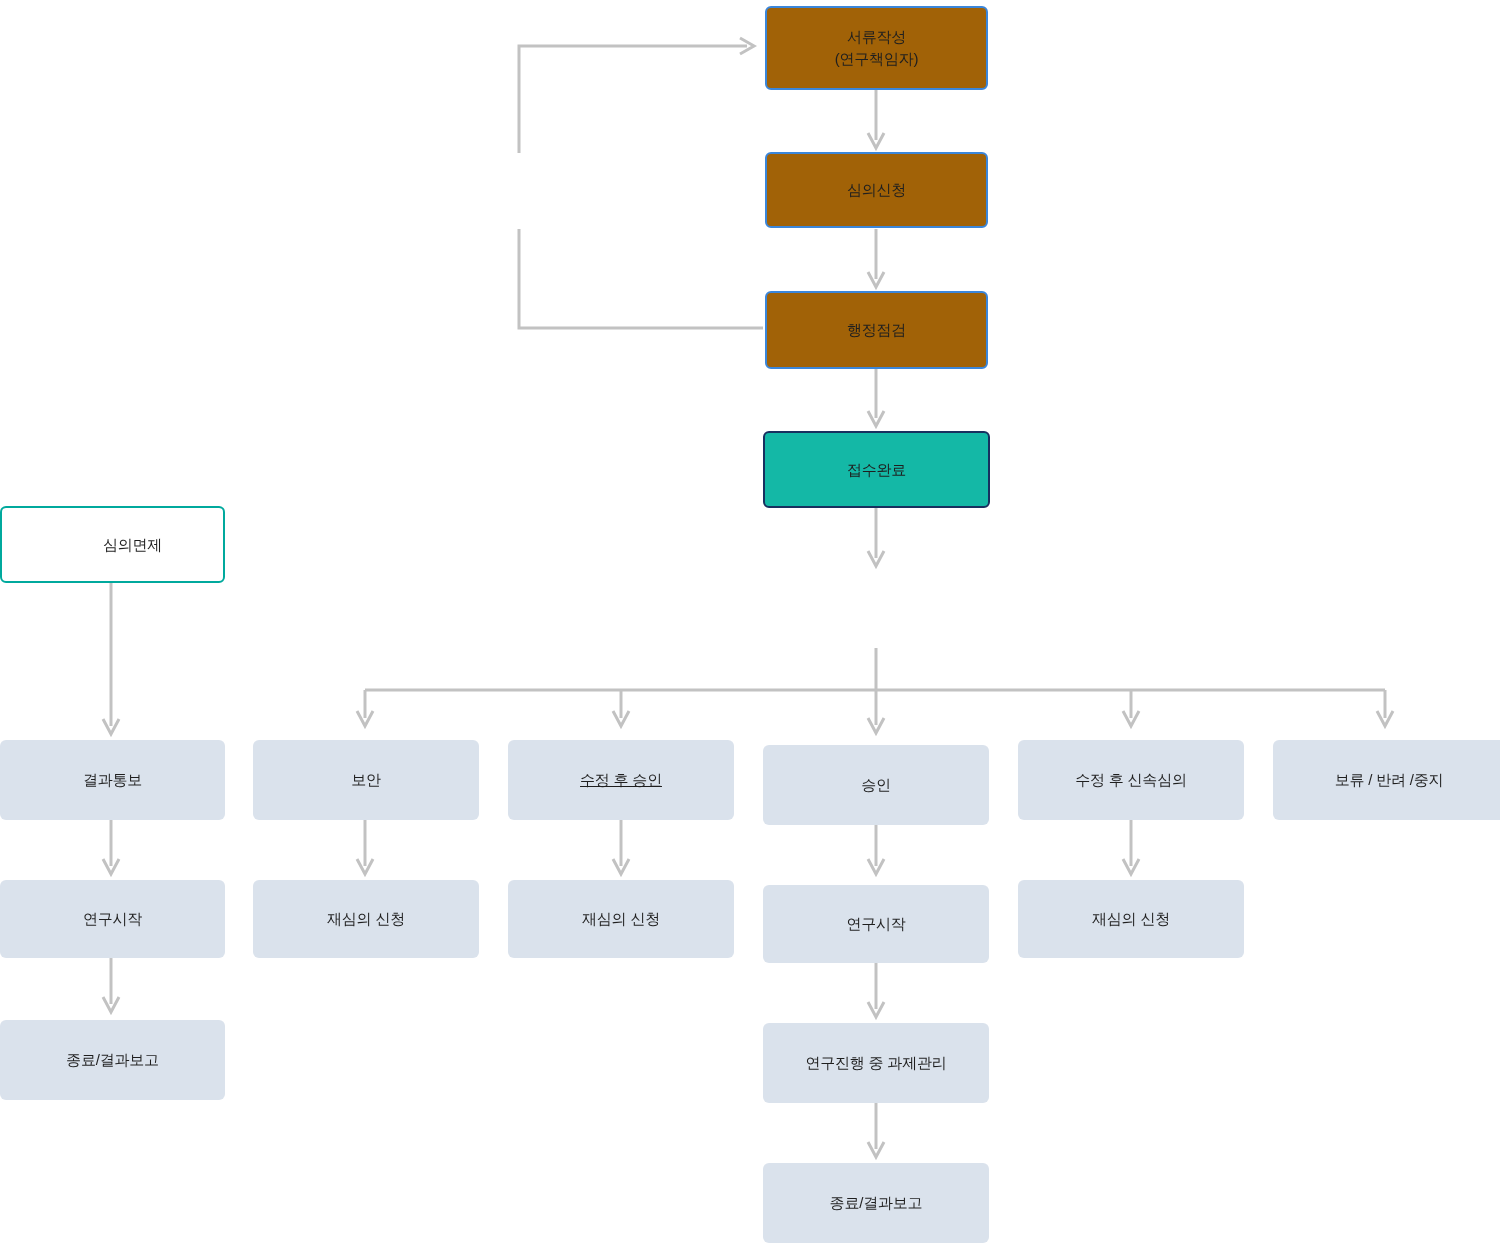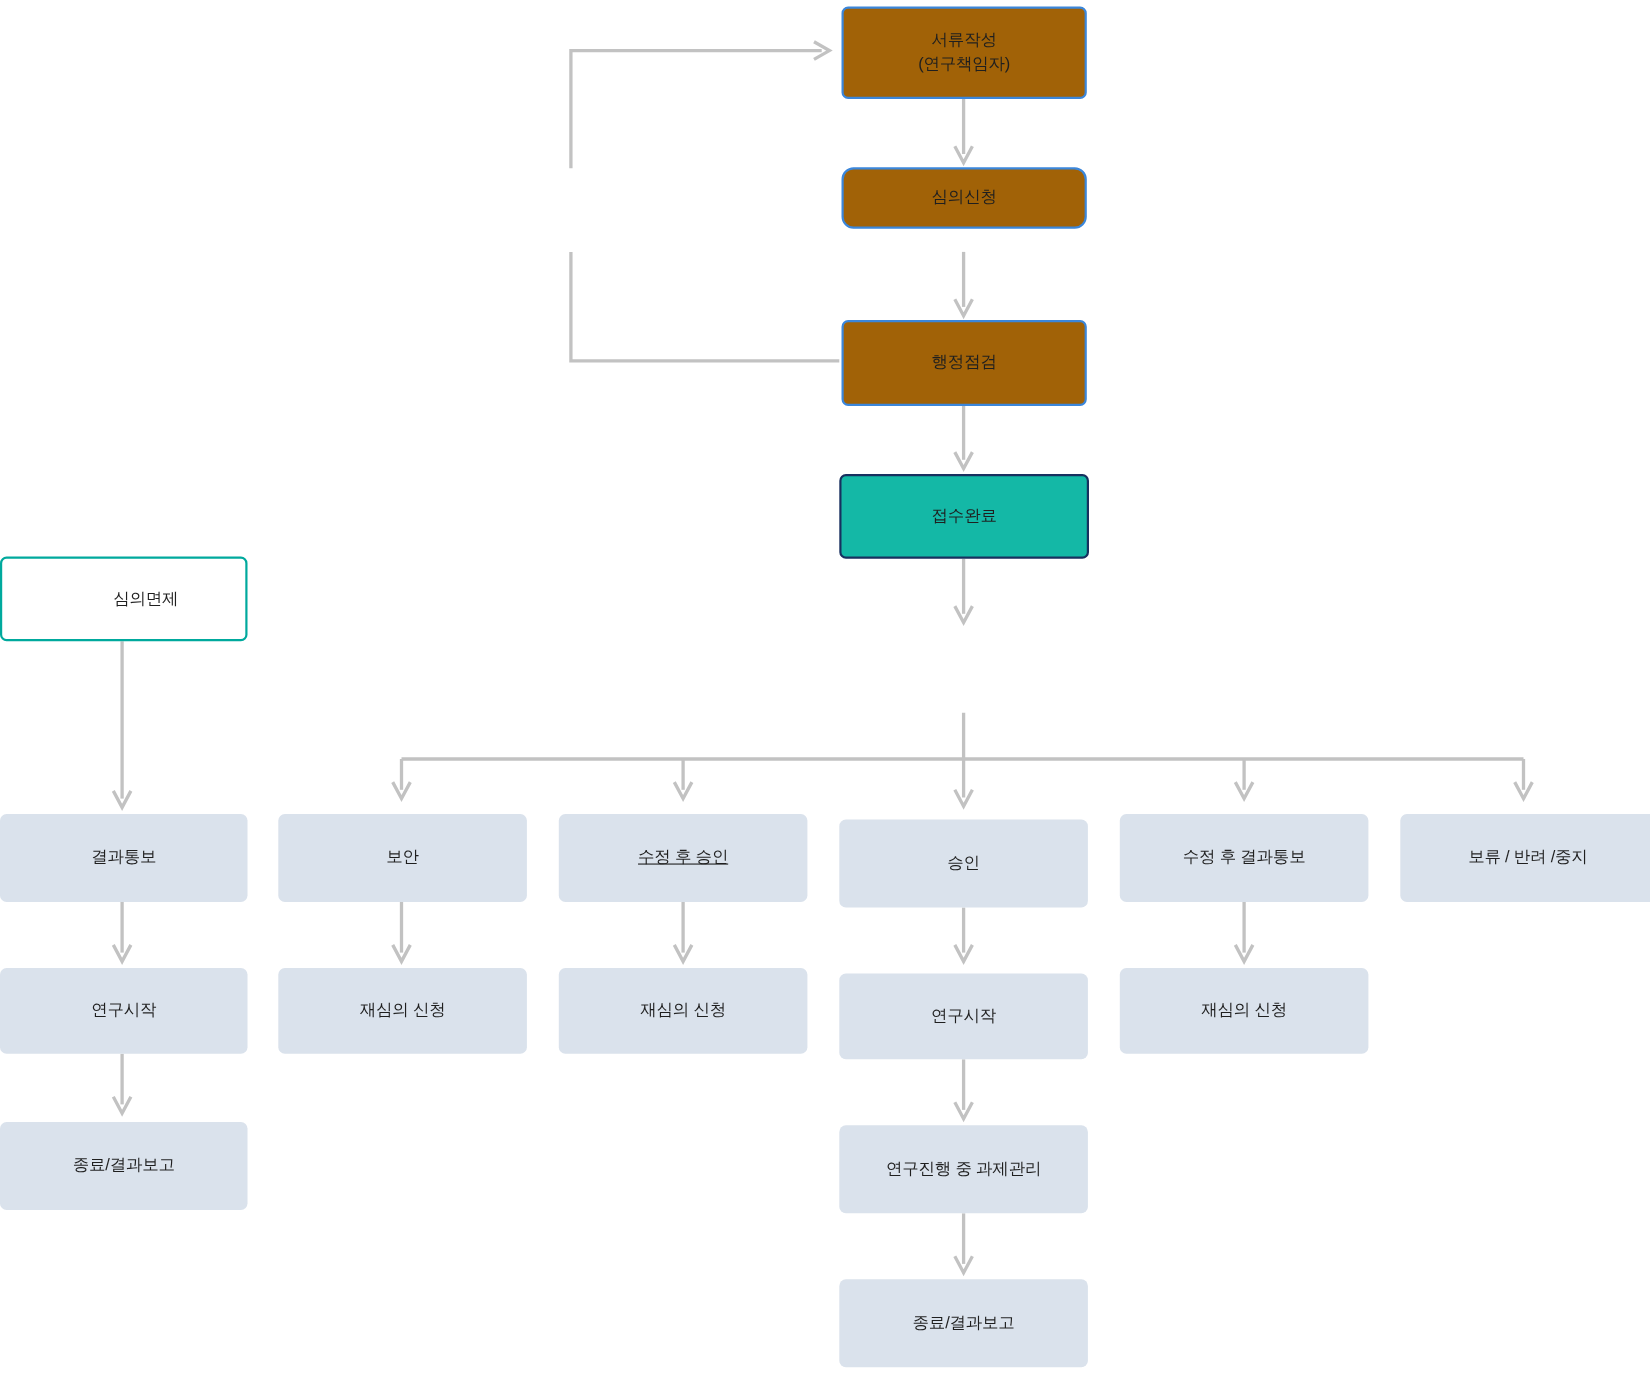--- a/index.html
+++ b/index.html
@@ -127,38 +127,38 @@
     <path class="lnk-head" d="M868,1142 L876,1157 L884,1142"></path>
 
     <path class="lnk" d="M1131,820 L1131,866"></path>
     <path class="lnk-head" d="M1123,859 L1131,874 L1139,859"></path>
   </svg>
 
   <div class="node outline" style="left:765px; top:6px; width:223px; height:84px;">서류작성
 (연구책임자)</div>
 
 
-  <div class="node outline" style="left:765px; top:152px; width:223px; height:56px;border-radius:11px;">심의신청</div>
+  <div class="node outline" style="left:765px; top:152px; width:223px; height:76px;">심의신청</div>
 
   <div class="node outline" style="left:765px; top:291px; width:223px; height:78px;">행정점검</div>
 
   <div class="node outline-dark" style="left:763px; top:431px; width:227px; height:77px;">접수완료</div>
 
 
   <div class="node outline-teal" style="left:0px; top:506px; width:225px; height:77px;">심의면제</div>
 
   <div class="node filled" style="left:0px; top:740px; width:225px; height:80px;">결과통보</div>
 
   <div class="node filled" style="left:253px; top:740px; width:226px; height:80px;">보안</div>
 
   <div class="node filled" style="left:508px; top:740px; width:226px; height:80px;text-decoration:underline;">수정 후 승인</div>
 
   <div class="node filled" style="left:763px; top:745px; width:226px; height:80px;">승인</div>
 
-  <div class="node filled" style="left:1018px; top:740px; width:226px; height:80px;">수정 후 결과통보</div>
+  <div class="node filled" style="left:1018px; top:740px; width:226px; height:80px;">수정 후 신속심의</div>
 
   <div class="node filled" style="left:1273px; top:740px; width:232px; height:80px;">보류 / 반려 /중지</div>
 
   <div class="node filled" style="left:0px; top:880px; width:225px; height:78px;">연구시작</div>
 
   <div class="node filled" style="left:253px; top:880px; width:226px; height:78px;">재심의 신청</div>
 
   <div class="node filled" style="left:508px; top:880px; width:226px; height:78px;">재심의 신청</div>
 
   <div class="node filled" style="left:763px; top:885px; width:226px; height:78px;">연구시작</div>

